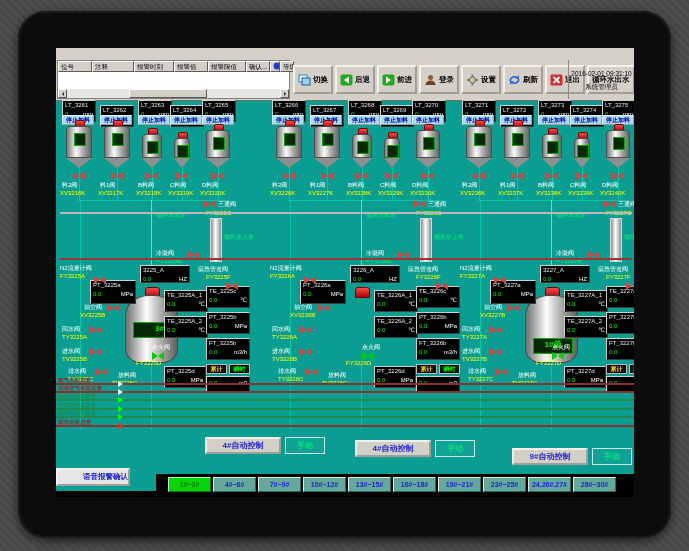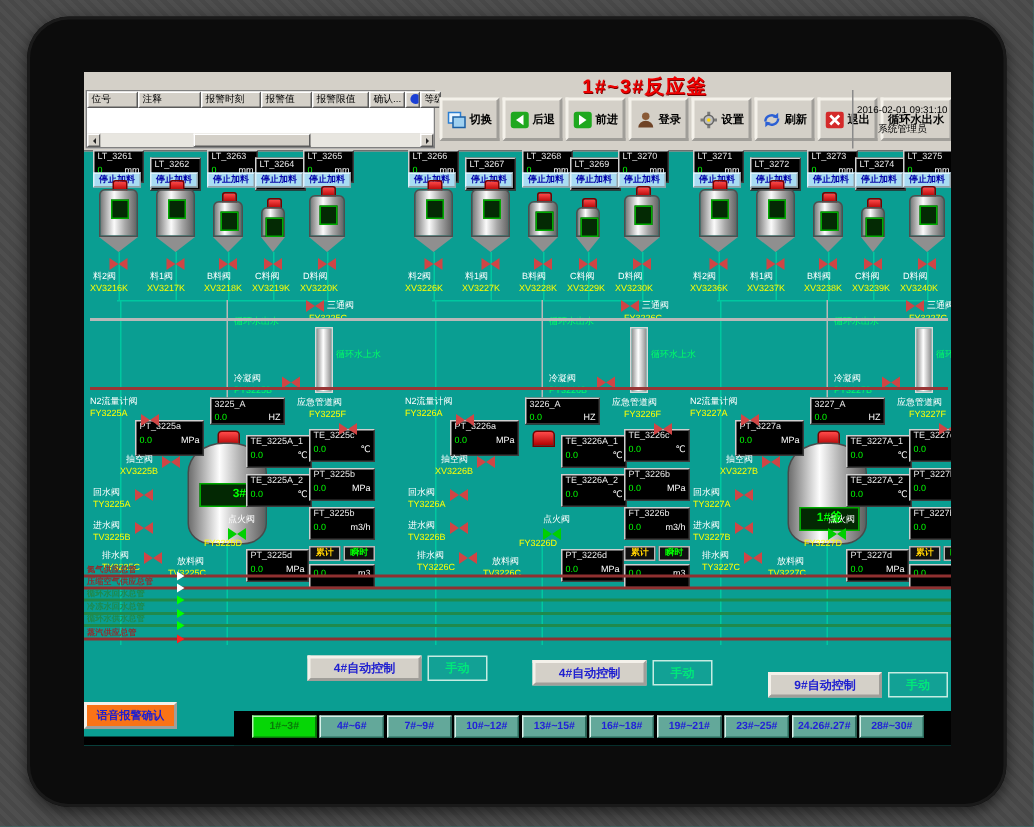--- a/index.html
+++ b/index.html
@@ -68,22 +68,22 @@
   .pipe{position:absolute;}
   .totbtn{position:absolute;width:21px;height:10px;background:#101010;border:1px solid #b8b8b8;box-sizing:border-box;
           font-size:6px;line-height:8px;text-align:center;font-weight:bold;}
   .manifold-label{position:absolute;font-size:5.5px;line-height:6px;white-space:nowrap;font-weight:bold;}
   .marrow{position:absolute;width:0;height:0;border:3px solid transparent;}
   
   .autobtn{position:absolute;width:76px;height:17px;background:#d4d0c8;border:2px outset #f4f1ea;box-sizing:border-box;
            color:#2020d0;font-size:8px;font-weight:bold;text-align:center;line-height:13px;white-space:nowrap;}
   .manualbtn{position:absolute;width:40px;height:17px;background:#12a195;border:1px solid #c6ebe2;box-sizing:border-box;
              color:#00e87a;font-size:8px;font-weight:bold;text-align:center;line-height:15px;}
-  .voicebtn{position:absolute;left:0;top:420px;width:62px;height:18px;background:#f97316;border:2px outset #f4f1ea;
-            box-sizing:border-box;color:#2020d0;font-size:7.5px;font-weight:bold;text-align:center;line-height:14px;}
+  .voicebtn{position:absolute;left:0;top:420px;width:74px;height:18px;background:#e5e5e5;border:2px outset #f4f1ea;
+            box-sizing:border-box;color:#2020d0;font-size:7.5px;font-weight:bold;text-align:right;line-height:14px;}
   .bstrip{position:absolute;background:#000;}
   .pages{position:absolute;left:112px;top:429px;display:flex;gap:2px;}
   .pgbtn{height:15px;min-width:43px;box-sizing:border-box;background:#63a89a;border:1px solid;
          border-color:#d9f1e9 #2a6a5c #2a6a5c #d9f1e9;color:#2222d8;font-size:7px;font-weight:bold;
          display:flex;align-items:center;justify-content:center;white-space:nowrap;padding:0 2px;}
   .pgbtn.sel{background:#06d606;color:#0a7a0a;border-color:#b2f2b2 #0a7a0a #0a7a0a #b2f2b2;}
 </style>
 </head>
 <body>
 
@@ -107,21 +107,20 @@
           </div>
         <div class="at-body"></div>
         <div class="at-scroll">
           <span class="sb-arrow left"></span>
           <span class="sb-track">
             <span class="sb-thumb"></span>
           </span>
           <span class="sb-arrow right"></span>
         </div>
       </div>
-      <div class="page-title">1#~3#反应釜</div>
       <div class="toolbar" id="toolbar">
           <div class="tbbtn">
             <span class="tbicon">
               <svg width="13" height="12">
                 <rect x="1" y="1" width="8" height="7" fill="#eaf6ff" stroke="#2b7fd4"></rect>
                 <rect x="4" y="4" width="8" height="7" fill="#9fd0f0" stroke="#1b5fa4"></rect>
               </svg>
             </span>
             <span>切换</span>
           </div>

